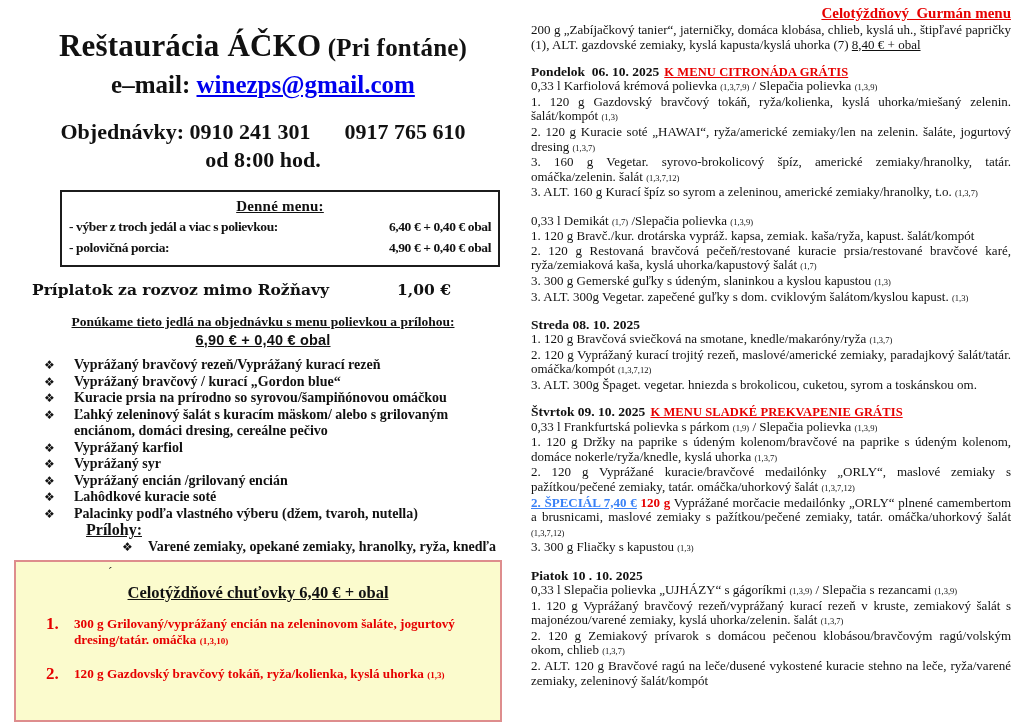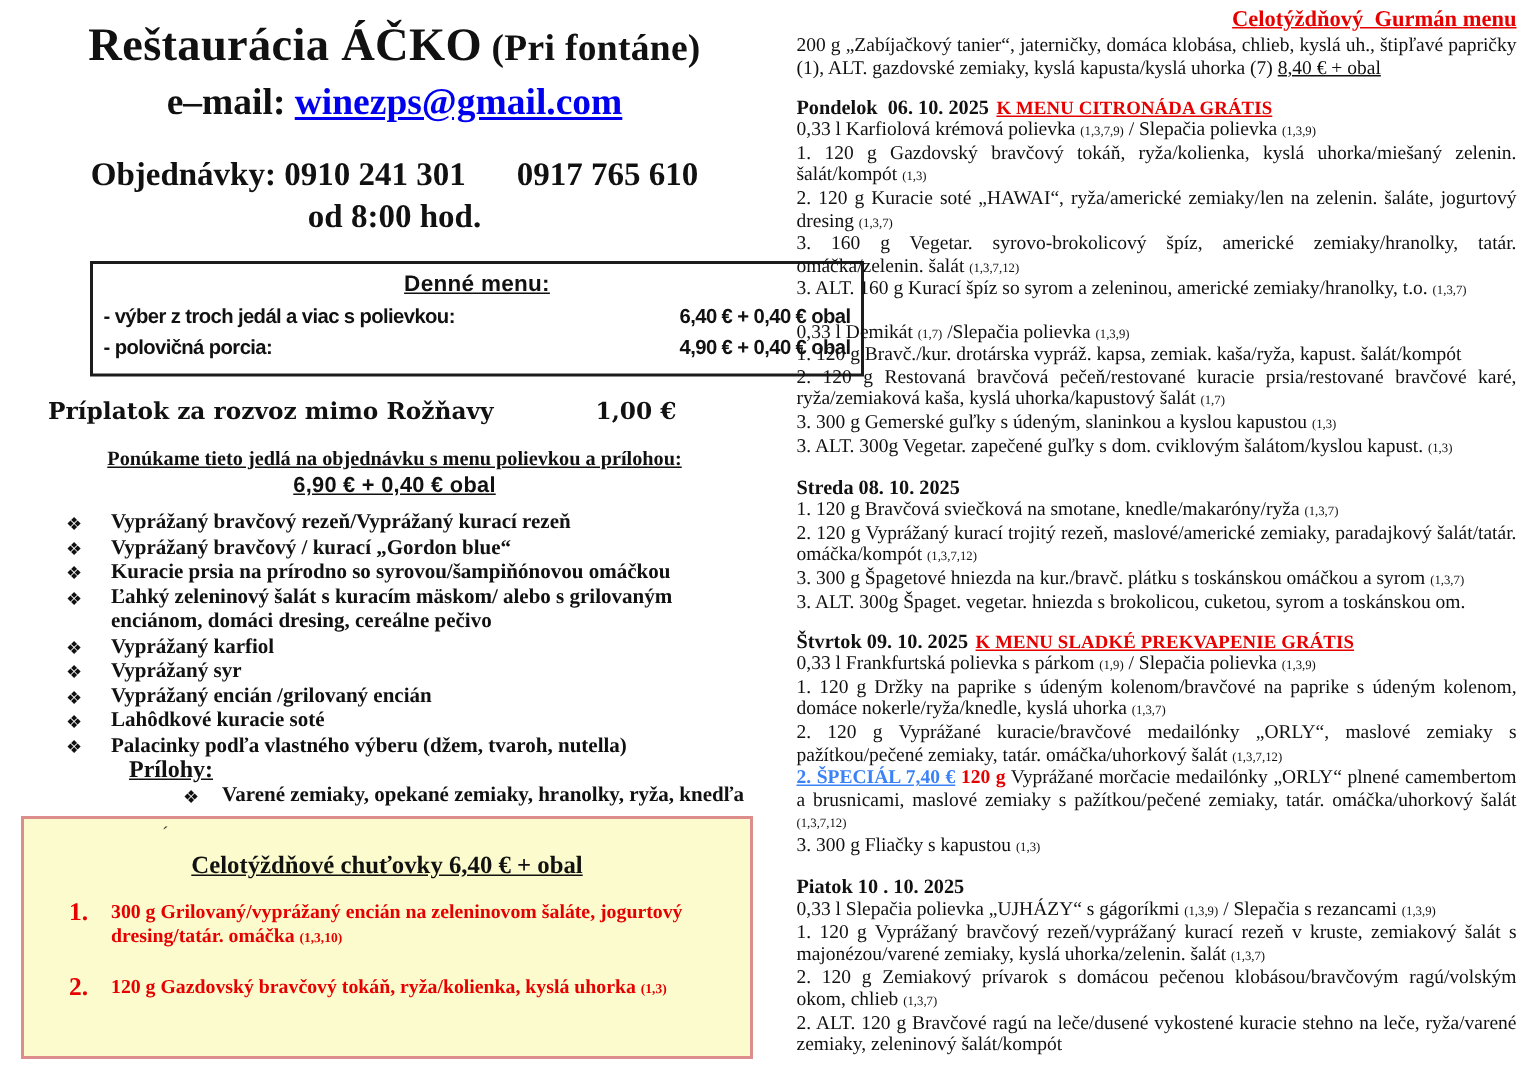--- a/index.html
+++ b/index.html
@@ -3,33 +3,33 @@
 <meta charset="utf-8">
 <style>
   html,body{margin:0;padding:0;}
   body{
     width:1024px;height:724px;overflow:hidden;background:#ffffff;
     font-family:"Liberation Serif", serif;color:#111;
   }
   .page{position:relative;width:1024px;height:724px;}
 
   
-  .col-left{position:absolute;left:14px;top:0;width:498px;}
+  .col-left{position:absolute;left:14px;top:16px;width:498px;}
   .main-title{margin-top:12px;text-align:center;font-weight:bold;font-size:31px;letter-spacing:.2px;white-space:nowrap;}
   .main-title .suffix{font-size:25px;font-weight:bold;}
   .email-line{margin-top:7px;text-align:center;font-weight:bold;font-size:25px;}
   .email-link{color:#0000ee;text-decoration:underline;cursor:pointer;}
   .orders-line{margin-top:20px;text-align:center;font-weight:bold;font-size:22px;white-space:nowrap;}
   .orders-line .gap{display:inline-block;width:34px;}
   .orders-sub{margin-top:2px;text-align:center;font-weight:bold;font-size:22px;}
 
   .menu-box{
-    margin-top:17px;margin-left:46px;width:516px;box-sizing:border-box;
+    margin-top:17px;margin-left:46px;width:440px;box-sizing:border-box;
     border:2px solid #1c1c1c;padding:4px 7px 7px 7px;
-    font-family:Liberation Sans, sans-serif;font-weight:bold;
+    font-family:Liberation Serif, serif;font-weight:bold;
   }
   .menu-box-title{text-align:center;font-size:15px;text-decoration:underline;line-height:20px;letter-spacing:.2px;}
   .menu-box-row{display:flex;justify-content:space-between;font-size:13.5px;line-height:21px;letter-spacing:-0.4px;white-space:nowrap;}
 
   .delivery-line{margin-top:13px;margin-left:18px;font-size:15.5px;font-weight:bold;font-family:"DejaVu Serif", serif;}
   .delivery-line .price{margin-left:68px;}
 
   .offer-line1{margin-top:15px;text-align:center;font-size:13.5px;font-weight:bold;text-decoration:underline;}
   .offer-line2{margin-top:2px;text-align:center;font-size:14.5px;font-weight:bold;text-decoration:underline;font-family:"Liberation Sans", sans-serif;letter-spacing:.2px;}
 
@@ -180,21 +180,20 @@
           <p class="day-line"><span>0,33 l Demikát </span><span class="seg-s">(1,7)</span><span> /Slepačia polievka </span><span class="seg-s">(1,3,9)</span></p>
           <p class="day-line"><span>1. 120 g Bravč./kur. drotárska vypráž. kapsa, zemiak. kaša/ryža, kapust. šalát/kompót</span></p>
           <p class="day-line"><span>2. 120 g Restovaná bravčová pečeň/restované kuracie prsia/restované bravčové karé, ryža/zemiaková kaša, kyslá uhorka/kapustový šalát </span><span class="seg-s">(1,7)</span></p>
           <p class="day-line"><span>3. 300 g Gemerské guľky s údeným, slaninkou a kyslou kapustou </span><span class="seg-s">(1,3)</span></p>
           <p class="day-line"><span>3. ALT. 300g Vegetar. zapečené guľky s dom. cviklovým šalátom/kyslou kapust.  </span><span class="seg-s">(1,3)</span></p>
         </div>
         <div class="day">
           <div class="day-title"><span>Streda 08. 10. 2025</span></div>
           <p class="day-line"><span>1. 120 g Bravčová sviečková na smotane, knedle/makaróny/ryža </span><span class="seg-s">(1,3,7)</span></p>
           <p class="day-line"><span>2. 120 g Vyprážaný kurací trojitý rezeň, maslové/americké zemiaky, paradajkový šalát/tatár. omáčka/kompót </span><span class="seg-s">(1,3,7,12)</span></p>
-          <p class="day-line"><span>3. 300 g Špagetové hniezda na kur./bravč. plátku s toskánskou omáčkou a syrom </span><span class="seg-s">(1,3,7)</span></p>
           <p class="day-line"><span>3. ALT. 300g Špaget. vegetar. hniezda s brokolicou, cuketou, syrom a toskánskou om.</span></p>
         </div>
         <div class="day">
           <div class="day-title"><span>Štvrtok 09. 10. 2025</span><span class="day-note">K MENU SLADKÉ PREKVAPENIE GRÁTIS</span></div>
           <p class="day-line"><span>0,33 l Frankfurtská polievka s párkom </span><span class="seg-s">(1,9)</span><span> / Slepačia polievka </span><span class="seg-s">(1,3,9)</span></p>
           <p class="day-line"><span>1. 120 g Držky na paprike s údeným kolenom/bravčové na paprike s údeným kolenom, domáce nokerle/ryža/knedle, kyslá uhorka </span><span class="seg-s">(1,3,7)</span></p>
           <p class="day-line"><span>2. 120 g Vyprážané kuracie/bravčové medailónky „ORLY“, maslové zemiaky s pažítkou/pečené zemiaky, tatár. omáčka/uhorkový šalát </span><span class="seg-s">(1,3,7,12)</span></p>
           <p class="day-line"><span class="seg-rbu">2. ŠPECIÁL  7,40  €</span><span>   </span><span class="seg-rb">120 g</span><span> Vyprážané morčacie medailónky „ORLY“ plnené camembertom a brusnicami, maslové zemiaky s pažítkou/pečené zemiaky, tatár. omáčka/uhorkový šalát </span><span class="seg-s">(1,3,7,12)</span></p>
           <p class="day-line"><span>3. 300 g Fliačky s kapustou </span><span class="seg-s">(1,3)</span></p>
         </div>

